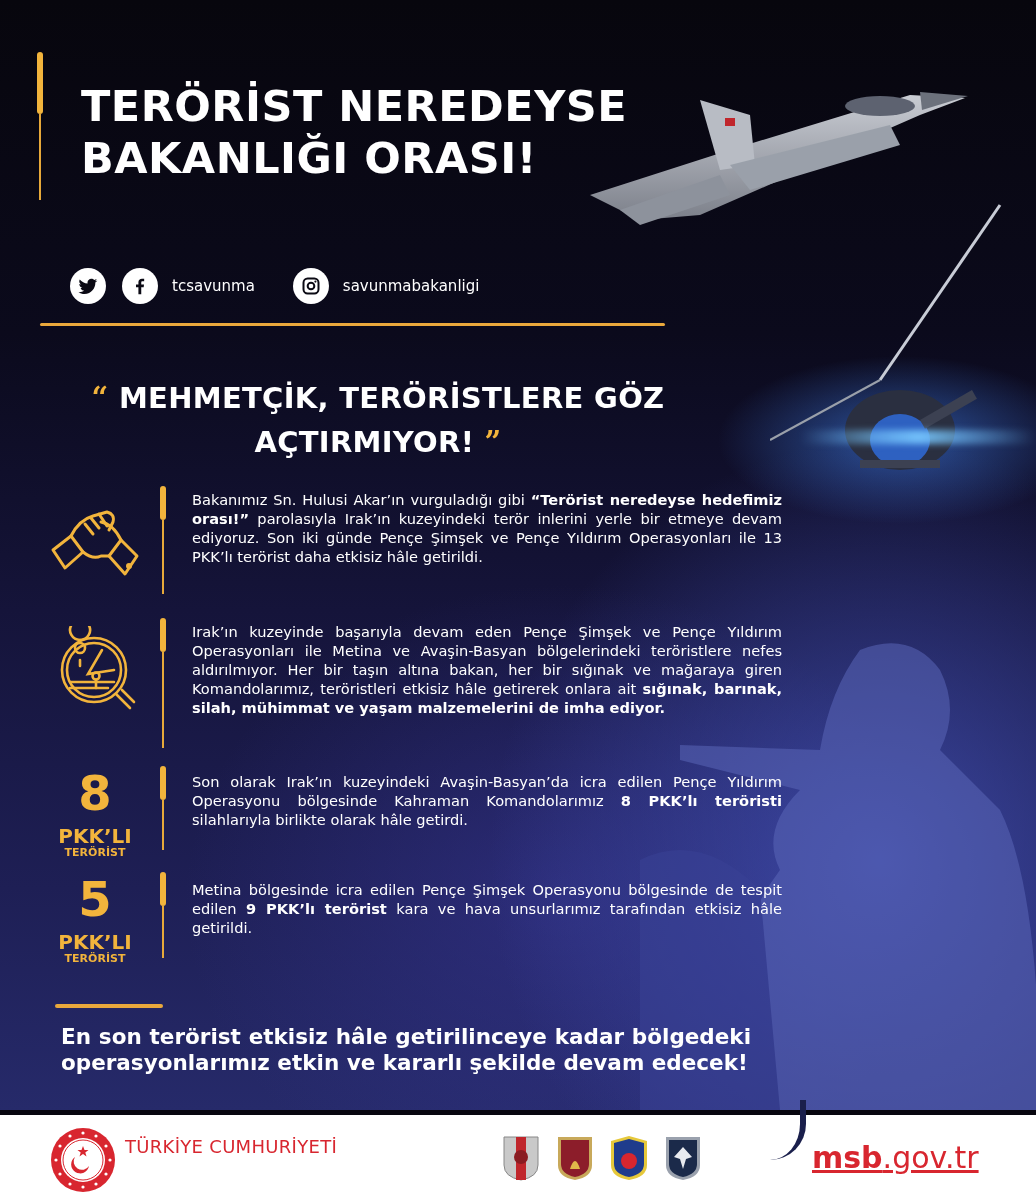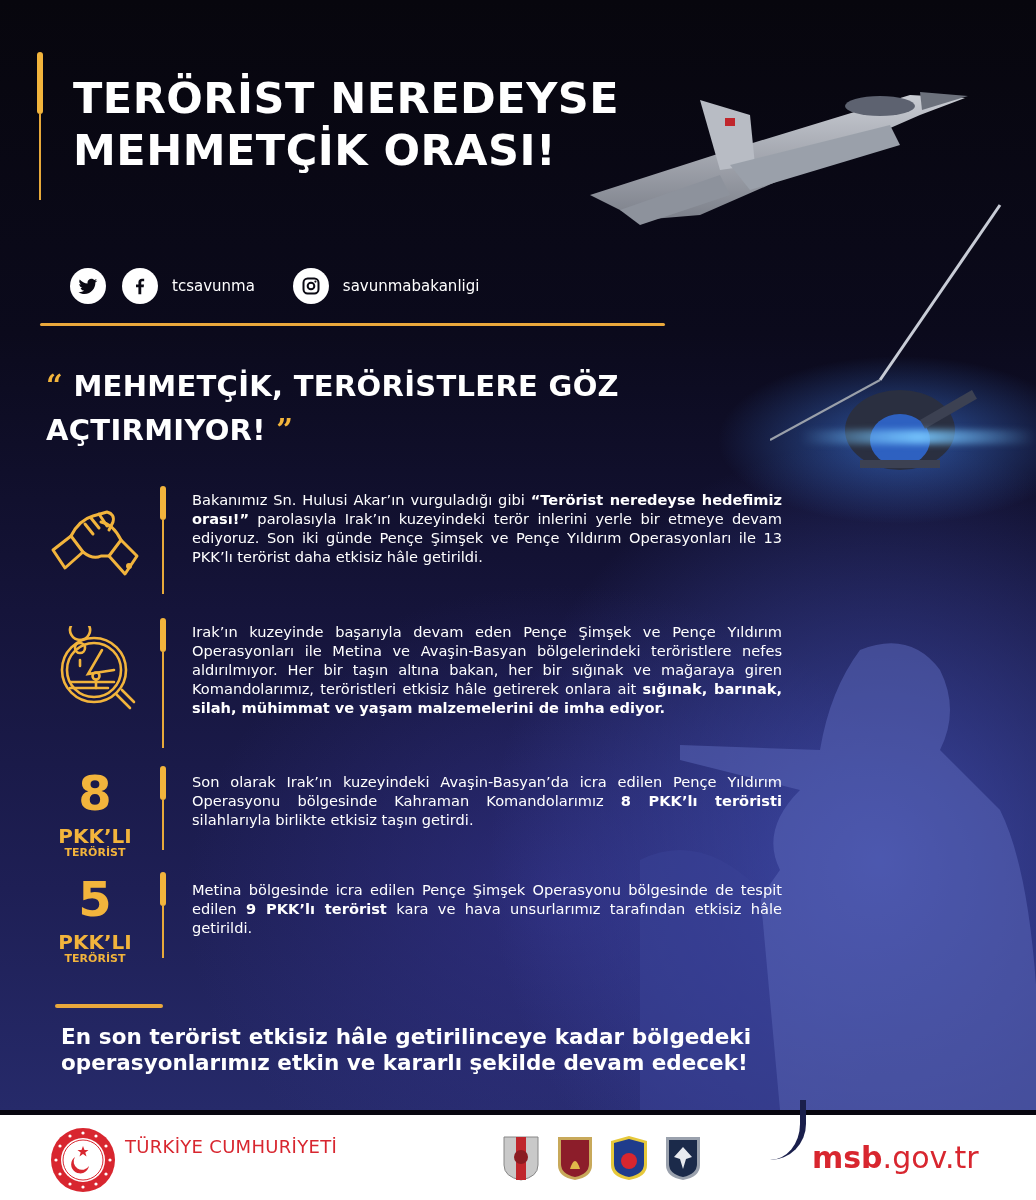--- a/index.html
+++ b/index.html
@@ -23,36 +23,36 @@
   .heli { position: absolute; left: 770px; top: 200px; width: 260px; height: 310px; }
   .soldier { position: absolute; left: 640px; top: 630px; width: 400px; height: 480px; opacity: 0.55; }
   .glow { position: absolute; left: 800px; top: 430px; width: 236px; height: 14px;
           background: linear-gradient(90deg, rgba(80,160,255,0), rgba(120,200,255,0.9), rgba(80,160,255,0));
           filter: blur(3px); }
 
   .vbar-big { position: absolute; left: 37px; top: 52px; width: 6px; height: 148px; }
   .vbar-big .cap { width: 6px; height: 62px; border-radius: 3px; background: #f2b43c; }
   .vbar-big .stem { width: 2px; margin-left: 2px; height: 86px; background: #e7a93a; }
 
-  .title { position: absolute; left: 65px; top: 64px; margin: 8px;
+  .title { position: absolute; left: 65px; top: 64px; margin: 16px;
            color: #ffffff; font-weight: 800; font-size: 43px; line-height: 52px;
            letter-spacing: 0.5px; }
   .title span { display: block; }
 
   .social { position: absolute; left: 70px; top: 268px; height: 36px; display: flex; align-items: center; }
   .soc-icon { width: 36px; height: 36px; border-radius: 50%; background: #fff;
               display: flex; align-items: center; justify-content: center; margin-right: 16px; }
   .soc-icon svg { width: 20px; height: 20px; }
   .soc-handle { color: #fff; font-size: 15px; margin-right: 38px; margin-left: -2px; }
 
   .hline { position: absolute; left: 40px; top: 323px; width: 625px; height: 3px;
            background: #e9a83c; border-radius: 2px; }
 
-  .subtitle { position: absolute; left: 46px; top: 364px; width: 640px; margin: 0;
-              color: #fff; font-weight: 800; font-size: 29px; line-height: 44px; letter-spacing: 0.3px; }
+  .subtitle { position: absolute; left: 46px; top: 364px; width: 640px; margin: 12px;
+              color: #fff; font-weight: 800; font-size: 29px; line-height: 44px; letter-spacing: 0.3px; text-align: center; }
   .quote { color: #f2b43c; font-family: "DejaVu Serif", serif; font-weight: 900; }
 
   .row { position: absolute; left: 40px; width: 740px; }
   .row .icon { position: absolute; left: 0; width: 110px; display: flex; justify-content: center; }
   .row .divider { position: absolute; left: 120px; width: 6px; }
   .row .divider .cap { width: 6px; height: 34px; border-radius: 3px; background: #f2b43c; }
   .row .divider .stem { width: 2px; margin-left: 2px; background: #e7a93a; }
   .row .text { position: absolute; left: 152px; width: 590px; color: #fff;
                font-size: 14.6px; line-height: 19px; text-align: justify; margin: 0; }
   .row .text b { font-weight: 800; }
@@ -70,21 +70,21 @@
 
   .footer { position: absolute; left: 0; top: 1115px; width: 1036px; height: 85px; background: #ffffff; }
   .footer-curve { position: absolute; left: 770px; top: 1100px; width: 30px; height: 60px;
                   background: transparent; border-right: 6px solid #1a1f4c; border-radius: 0 0 40px 0; }
   .seal { position: absolute; left: 50px; top: 1127px; width: 66px; height: 66px; }
   .org { position: absolute; left: 125px; top: 1137px; color: #d8262f; }
   .org .l1 { font-size: 18px; line-height: 20px; letter-spacing: 0.3px; }
   .org .l2 { font-size: 19px; line-height: 22px; font-weight: 800; letter-spacing: 0.3px; }
   .badges { position: absolute; left: 502px; top: 1135px; display: flex; gap: 16px; }
   .badge { width: 38px; height: 46px; }
-  .site { position: absolute; left: 812px; top: 1140px; font-size: 30px; color: #d8262f; }
+  .site { position: absolute; left: 812px; top: 1140px; font-size: 30px; color: #d8262f; text-decoration: underline; }
   .site b { font-weight: 800; }
   .site span { font-weight: 400; }
 </style>
 </head>
 <body>
 
 <div class="poster">
 
   <svg class="jet" viewBox="0 0 390 160">
     <defs>
@@ -118,21 +118,21 @@
   </svg>
 </div>
 
 <div class="vbar-big">
   <div class="cap"></div>
     <div class="stem"></div>
 </div>
 
 <h1 class="title">
   <span>TERÖRİST NEREDEYSE</span>
-  <span>MEHMETÇİK ORASI!</span>
+  <span>BAKANLIĞI ORASI!</span>
 </h1>
 
 <div class="social">
   <a class="soc-icon">
     <svg viewBox="0 0 24 24">
         <path fill="#0b0a14" d="M23 5.5c-.8.4-1.7.6-2.6.7.9-.6 1.6-1.4 2-2.5-.9.5-1.9.9-2.9 1.1C18.6 3.9 17.4 3.3 16 3.3c-2.6 0-4.6 2.1-4.6 4.6 0 .4 0 .7.1 1C7.7 8.7 4.4 6.9 2.1 4.1c-.4.7-.6 1.5-.6 2.3 0 1.6.8 3 2.1 3.8-.8 0-1.5-.2-2.1-.6v.1c0 2.2 1.6 4.1 3.7 4.5-.4.1-.8.2-1.2.2-.3 0-.6 0-.9-.1.6 1.8 2.3 3.2 4.3 3.2-1.6 1.2-3.6 2-5.7 2H.6c2 1.3 4.5 2.1 7.1 2.1 8.5 0 13.1-7 13.1-13.1v-.6c.9-.6 1.6-1.4 2.2-2.3z"></path>
       </svg>
   </a>
   <a class="soc-icon">
     <svg viewBox="0 0 24 24">
@@ -208,21 +208,21 @@
       <span class="num">8</span>
       <span class="l1">PKK’LI</span>
       <span class="l2">TERÖRİST</span>
     </div>
   </div>
   <div class="divider" style="top:0;">
     <div class="cap"></div>
       <div class="stem" style="height:50px;"></div>
   </div>
   <p class="text" style="top:6px;">
-    <span>Son olarak Irak’ın kuzeyindeki Avaşin-Basyan’da icra edilen Pençe Yıldırım Operasyonu bölgesinde Kahraman Komandolarımız </span><b>8 PKK’lı teröristi</b><span> silahlarıyla birlikte etkisiz taşın getirdi.</span>
+    <span>Son olarak Irak’ın kuzeyindeki Avaşin-Basyan’da icra edilen Pençe Yıldırım Operasyonu bölgesinde Kahraman Komandolarımız </span><b>8 PKK’lı teröristi</b><span> silahlarıyla birlikte olarak hâle getirdi.</span>
   </p>
 </div>
 
 <div class="row" style="top:872px;height:96px;">
   <div class="icon" style="top:4px;">
     <div class="stat">
       <span class="num">5</span>
       <span class="l1">PKK’LI</span>
       <span class="l2">TERÖRİST</span>
     </div>

